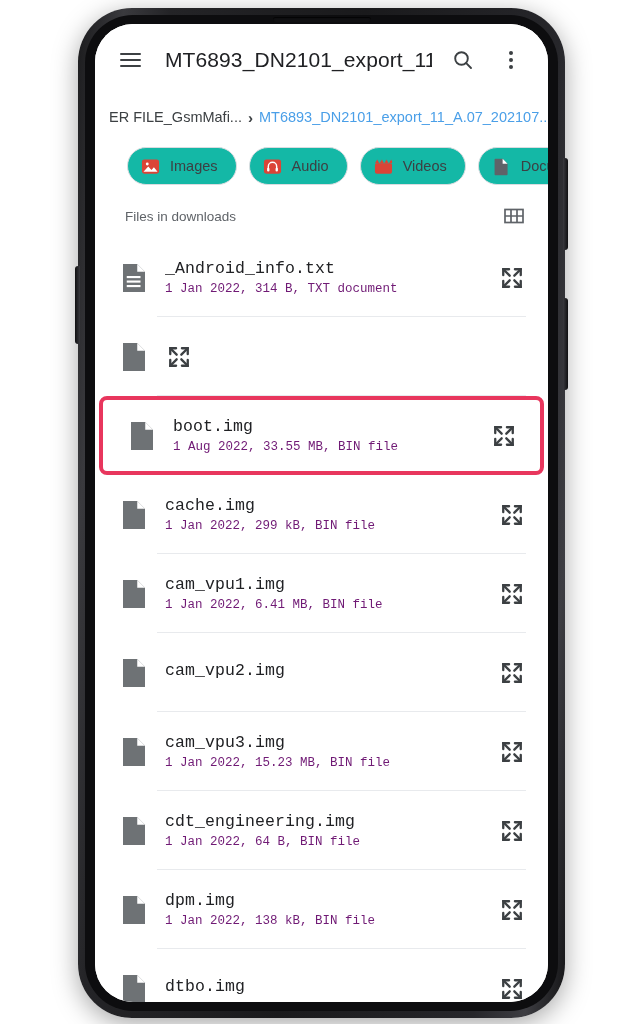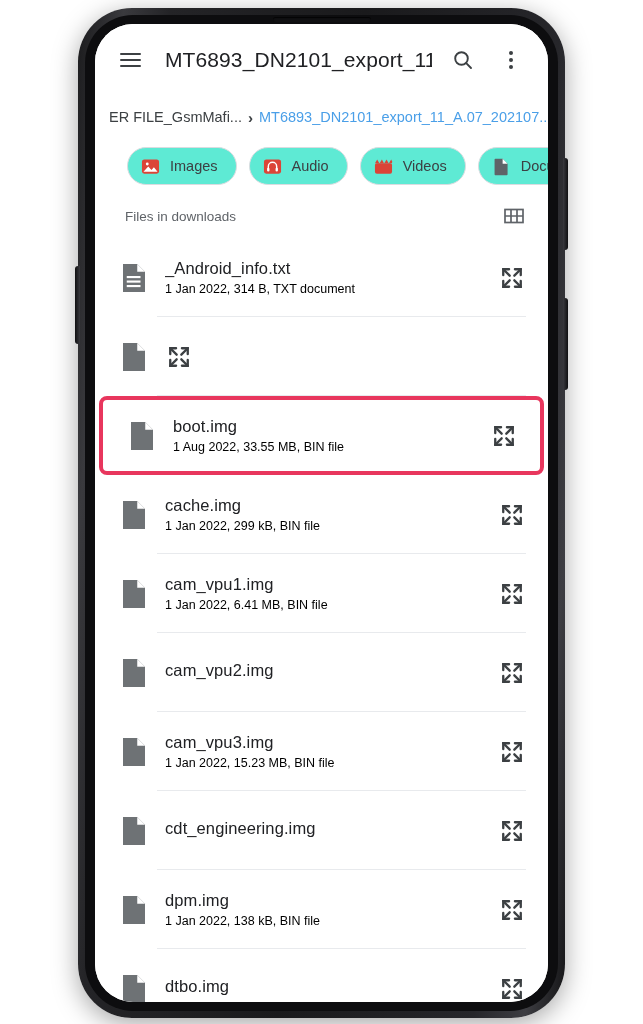--- a/index.html
+++ b/index.html
@@ -187,21 +187,21 @@
   }
   .chip {
     flex: 0 0 auto;
     height: 38px;
     display: flex;
     align-items: center;
     gap: 10px;
     padding: 0 18px 0 13px;
     border: 1px solid #dadce0;
     border-radius: 19px;
-    background: #5eead4;
+    background: #14b8a6;
     font-size: 14.5px;
     color: #3c4043;
     cursor: pointer;
     white-space: nowrap;
   }
   .chip-ico { width: 19px; height: 19px; flex: 0 0 auto; display: block; }
 
   
   .section-head {
     flex: 0 0 auto;
@@ -237,32 +237,32 @@
     content: "";
     position: absolute;
     left: 62px;
     right: 22px;
     bottom: 0;
     height: 1px;
     background: #e8eaed;
   }
   .row:last-child::after { display: none; }
   .row-file-ico { flex: 0 0 auto; width: 26px; height: 30px; display: block; }
-  .row-text { flex: 1 1 auto; min-width: 0; }
+  .row-text { flex: 1 1 auto; min-width: 0; font-family: Liberation Mono, monospace; }
   .row-name {
     font-size: 16.5px;
     color: #202124;
     white-space: nowrap;
     overflow: hidden;
     margin-bottom: 4px;
     letter-spacing: 0.1px;
   }
   .row-meta {
     font-size: 12.5px;
-    color: #000000;
+    color: #701a75;
     white-space: nowrap;
     overflow: hidden;
   }
   .row-expand { flex: 0 0 auto; width: 28px; height: 28px; cursor: pointer; }
 
   
   .row.highlighted {
     border: 4px solid #e8365d;
     border-radius: 8px;
     margin: 0 4px;
@@ -528,20 +528,21 @@
             </svg>
           </div>
 
           <div class="row">
             <svg class="row-file-ico" viewBox="0 0 20 24">
               <path d="M1.2 0.8 h11.4 l6.2 6.2 v16.2 h-17.6 z" fill="#6E7275"></path>
               <path d="M12.6 0.8 L18.8 7 h-6.2 z" fill="#ffffff"></path>
             </svg>
             <div class="row-text">
               <div class="row-name">cdt_engineering.img</div>
+              <div class="row-meta">1 Jan 2022, 64 B, BIN file</div>
             </div>
             <svg class="row-expand" viewBox="0 0 24 24">
               <g stroke="#3c4043" stroke-width="2" stroke-linecap="round" fill="none">
                 <path d="M9.5 4.5 H4.5 V9.5"></path>
                   <path d="M4.5 4.5 L10 10"></path>
                 <path d="M14.5 4.5 H19.5 V9.5"></path>
                   <path d="M19.5 4.5 L14 10"></path>
                 <path d="M9.5 19.5 H4.5 V14.5"></path>
                   <path d="M4.5 19.5 L10 14"></path>
                 <path d="M14.5 19.5 H19.5 V14.5"></path>

